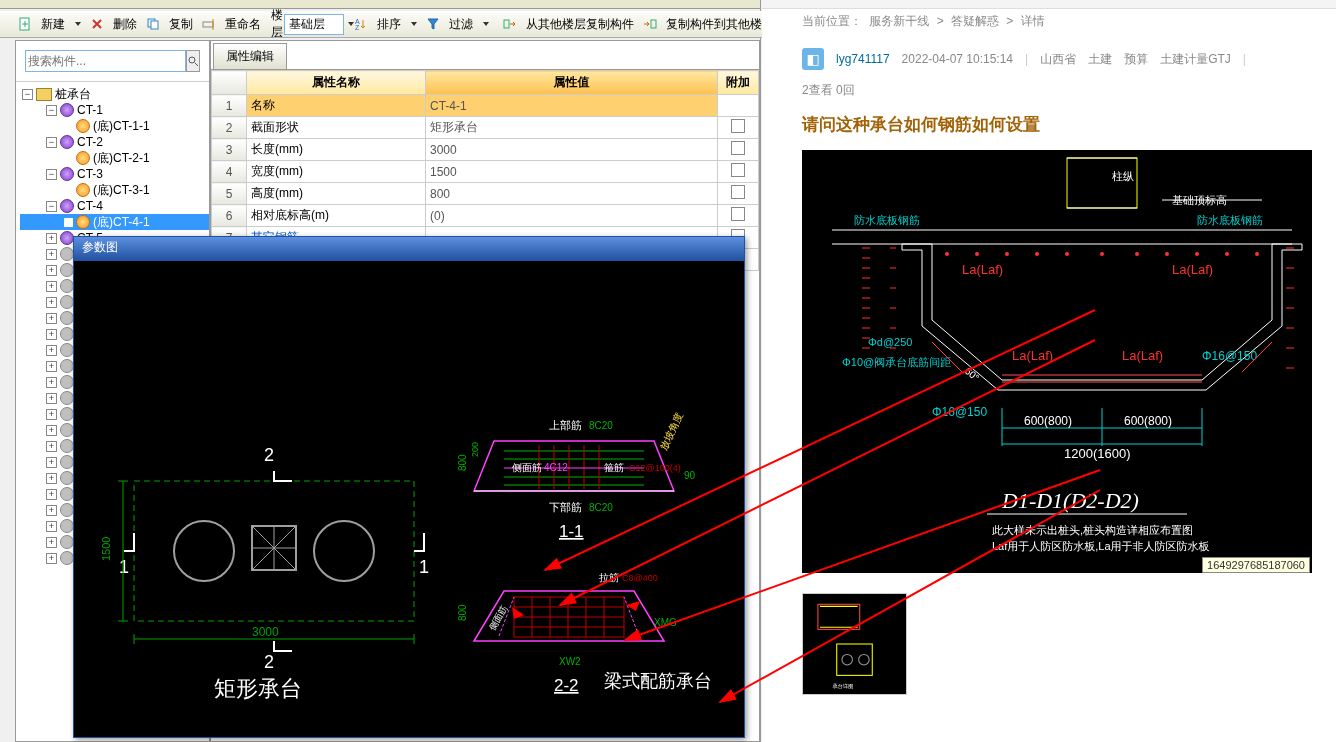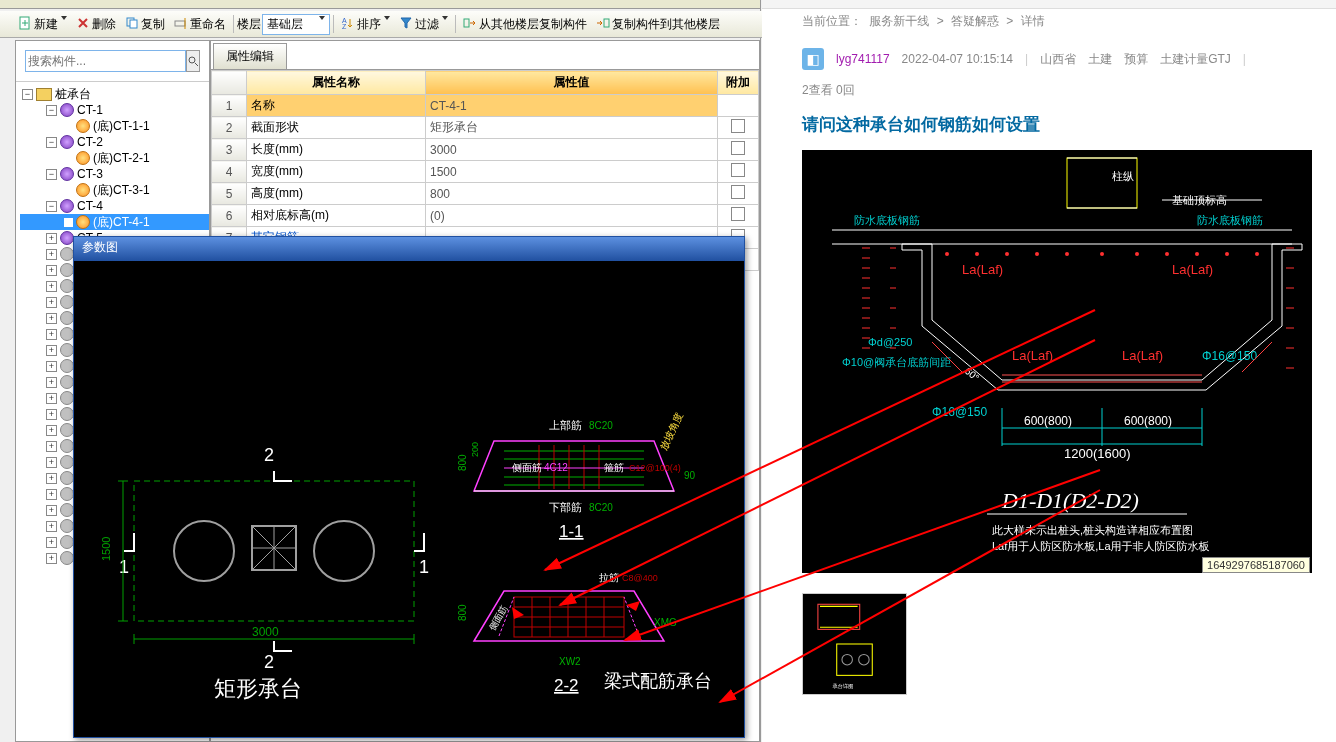--- a/index.html
+++ b/index.html
@@ -1,19 +1,19 @@
 <!DOCTYPE html>
 <html><head>
 <meta charset="utf-8">
 <style>
   body{margin:0;padding:0;font-family:"Microsoft YaHei",Arial,sans-serif;font-size:12px;background:#f0f0f0;overflow:hidden;width:1336px;height:742px;position:relative}
   .left-panel{position:absolute;left:0;top:0;width:760px;height:742px;border-right:1px solid #999}
   .top-toolbar-stub{position:absolute;left:0;top:0;width:760px;height:8px;background:#e8e8d0;border-bottom:1px solid #999}
   .toolbar{position:absolute;left:12;top:11px;width:748px;height:26px;background:linear-gradient(#fdfdfa,#e8e8d8);border-bottom:1px solid #aaa;display:flex;align-items:center;gap:1px;padding-left:14px}
-  .tb-btn{padding:2px 4px;display:flex;align-items:flex-start;gap:2px;cursor:pointer;white-space:nowrap;font-size:12px}
+  .tb-btn{padding:2px 4px;display:flex;align-items:center;gap:9px;cursor:pointer;white-space:nowrap;font-size:12px}
   .tb-ico{width:14px;height:14px;display:inline-block}
   .tb-sep{width:1px;height:18px;background:#bbb;margin:0 2px}
   .dd-arrow{border-left:3px solid transparent;border-right:3px solid transparent;border-top:4px solid #333;display:inline-block;margin-left:1px}
   .tree-area{position:absolute;left:15px;top:40px;width:193px;height:700px;background:#fff;border:1px solid #999}
   .tree-search{display:flex;padding:9px;border-bottom:1px solid #ccc}
   .tree-search input{flex:1;border:1px solid #7eb4ea;padding:2px;font-size:12px}
   .tree-search .sbtn{width:18px;height:20px;background:#eee;border:1px solid #999;cursor:pointer;display:flex;align-items:center;justify-content:center}
   .tree-body{padding:4px 0 4px 4px;overflow:auto}
   .tree-row{display:flex;align-items:center;height:16px;cursor:pointer;padding-left:0}
   .t-ind{display:inline-block}
@@ -45,23 +45,23 @@
   .param-canvas svg{position:absolute;left:0;top:0}
   .right-panel{position:absolute;left:762px;top:0;width:574px;height:742px;background:#fff}
   .close-x{position:absolute;left:780px;top:210px;width:16px;height:16px;color:#888;font-size:16px;cursor:pointer;text-align:center}
   .qr-stub{position:absolute;left:768px;top:248px;width:26px;height:48px;background:repeating-linear-gradient(45deg,#000 0 2px,#fff 2px 4px);border:1px solid #333}
   .qr-label{position:absolute;left:768px;top:320px;width:20px;color:#444;font-size:12px;text-align:center}
   .r-top-stub{height:8px;background:#f4f4f4;border-bottom:1px solid #ddd}
   .breadcrumb{padding:4px 40px;color:#888;font-size:12px}
   .breadcrumb a{color:#888;text-decoration:none;margin:0 4px}
   .post-meta{padding:14px 40px 6px;display:flex;align-items:center;gap:12px;color:#888;font-size:12px;flex-wrap:wrap}
   .avatar{width:22px;height:22px;background:#6db4e8;border-radius:3px;display:flex;align-items:center;justify-content:center;color:#fff;font-size:14px}
-  .uname{color:#a21caf}
+  .uname{color:#0369a1}
   .msep{color:#ccc}
-  .post-title{padding:8px 40px 14px;font-size:17px;font-weight:bold;color:#0369a1}
+  .post-title{padding:8px 40px 14px;font-size:17px;font-weight:bold;color:#a16207}
   .post-img{margin:0 40px 20px;position:relative;width:510px;height:423px;background:#000}
   .post-img svg{position:absolute;left:0;top:0}
   .img-id{position:absolute;right:2px;bottom:0;background:#ffffe0;border:1px solid #888;padding:1px 4px;font-size:11px;color:#333}
   .thumb{margin:0 40px;width:95px;height:92px;background:#000;border:1px solid #ccc;padding:4px;position:relative}
   .thumb svg{width:100%;height:100%}
   .red-arrows{position:absolute;left:400px;top:280px;width:720px;height:430px;z-index:100;pointer-events:none}
 </style>
 </head>
 <body>
 

